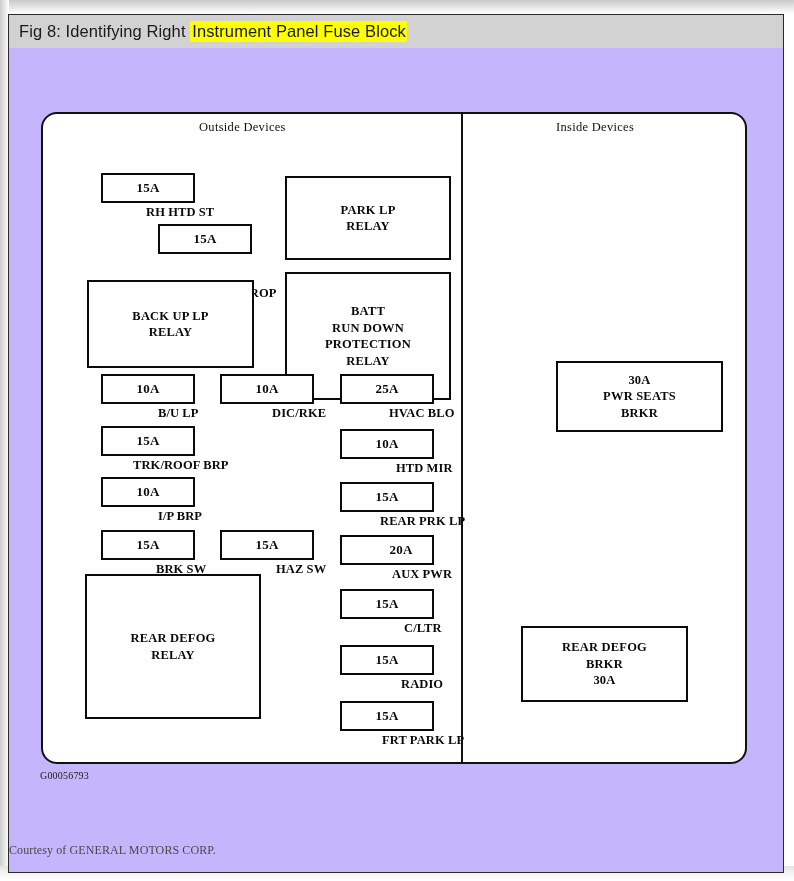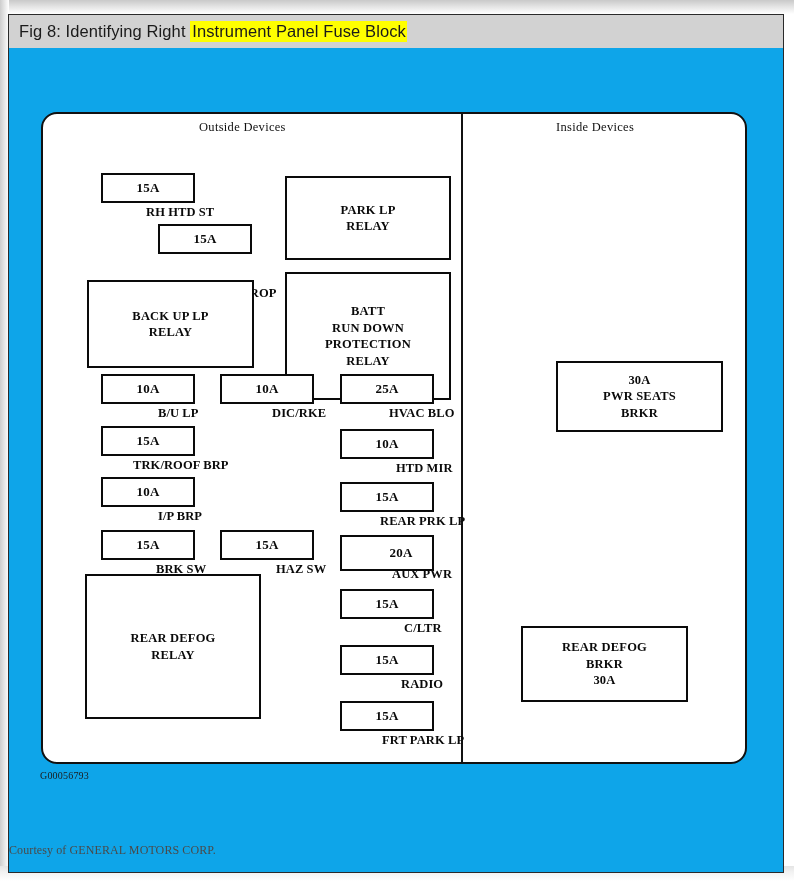--- a/index.html
+++ b/index.html
@@ -36,21 +36,21 @@
   }
 
   #page {
     position: absolute;
     left: 8px;
     top: 14px;
     width: 776px;
     height: 859px;
     box-sizing: border-box;
     border: 1px solid #2a2a2a;
-    background: #0ea5e9;
+    background: #c4b5fd;
   }
 
   
   #header {
     position: absolute;
     left: 0; top: 0;
     width: 774px;
     height: 33px;
     background: #d2d2d2;
     box-sizing: border-box;
@@ -227,21 +227,21 @@
 
       <div class="fusebox" style="left:331px; top:434px; width:94px; height:30px;">15A</div>
       <div class="boxlabel" style="left:332px; top:466px;">REAR PRK LP</div>
 
       <div class="fusebox" style="left:92px; top:482px; width:94px; height:30px;">15A</div>
       <div class="boxlabel" style="left:108px; top:514px;">BRK SW</div>
 
       <div class="fusebox" style="left:211px; top:482px; width:94px; height:30px;">15A</div>
       <div class="boxlabel" style="left:228px; top:514px;">HAZ SW</div>
 
-      <div class="fusebox" style="left:331px; top:487px; width:94px; height:36px;padding-left:28px;">20A</div>
+      <div class="fusebox" style="left:331px; top:487px; width:94px; height:30px;padding-left:28px;">20A</div>
       <div class="boxlabel" style="left:344px; top:519px;">AUX PWR</div>
 
       <div class="fusebox" style="left:331px; top:541px; width:94px; height:30px;">15A</div>
       <div class="boxlabel" style="left:356px; top:573px;">C/LTR</div>
 
       <div class="fusebox" style="left:331px; top:597px; width:94px; height:30px;">15A</div>
       <div class="boxlabel" style="left:353px; top:629px;">RADIO</div>
 
       <div class="fusebox" style="left:331px; top:653px; width:94px; height:30px;">15A</div>
       <div class="boxlabel" style="left:334px; top:685px;">FRT PARK LP</div>

